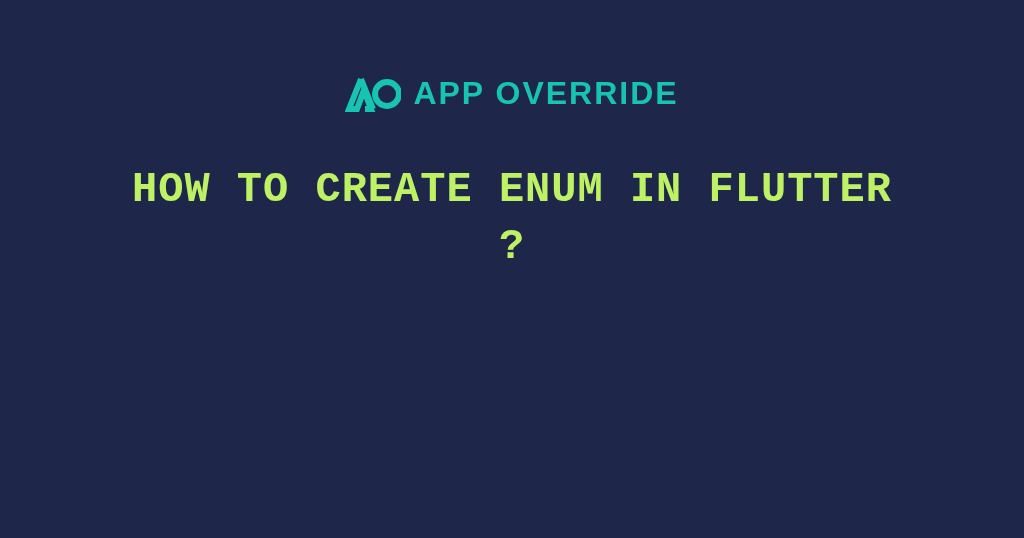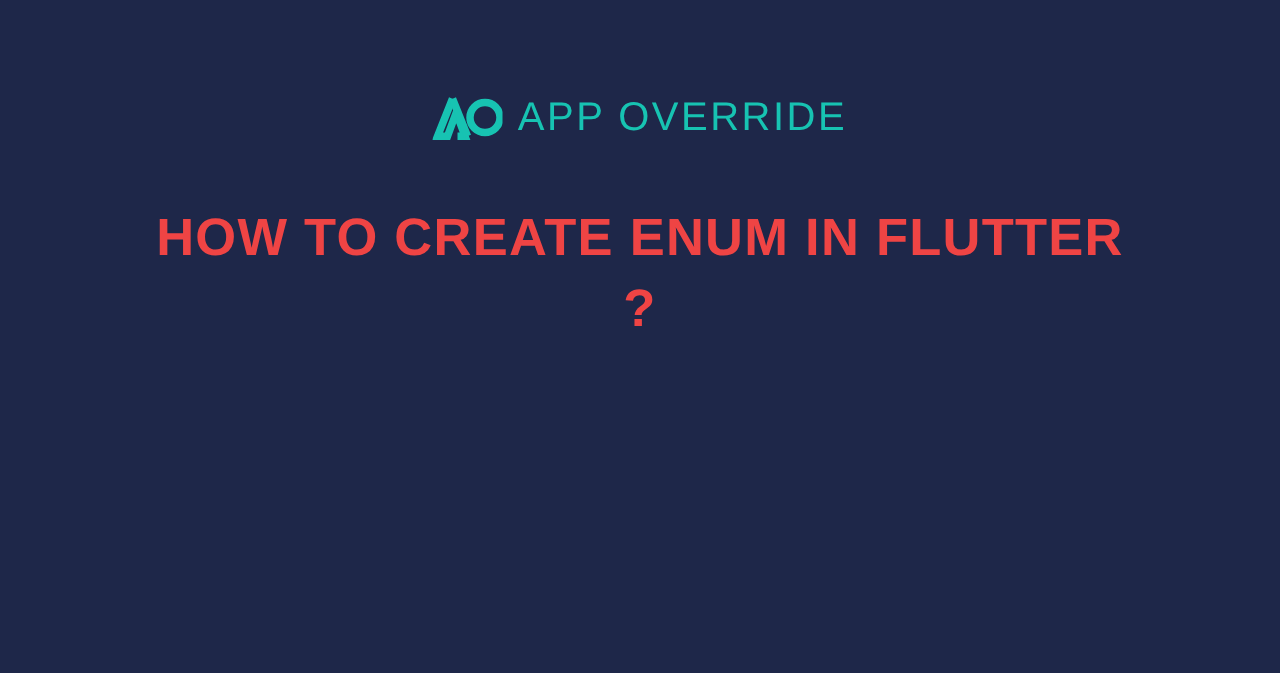--- a/index.html
+++ b/index.html
@@ -28,33 +28,34 @@
       margin-bottom: 50px;
     }
     
     .logo-mark {
       display: flex;
       align-items: center;
     }
     
     .logo-text {
       color: #17C3B2;
-      font-weight: 400;
+      font-weight: 700;
       font-size: 32px;
       letter-spacing: 2px;
     }
     
     .headline {
-      color: #ef4444;
+      color: #bef264;
       font-weight: 900;
       font-size: 42px;
       text-align: center;
       letter-spacing: 1px;
       line-height: 1.35;
       max-width: 800px;
+      font-family: Liberation Mono, monospace;
     }
   </style>
 </head>
 <body>
 
 <div class="logo-container">
   <span class="logo-mark">
     <svg width="56" height="36" viewBox="0 0 56 36" xmlns="http://www.w3.org/2000/svg">
       <path d="M 16 3 L 4 33 L 12 33 L 19 14 L 26 33 L 20 33 L 20 33" fill="none" stroke="#17C3B2" stroke-width="6" stroke-linecap="butt" stroke-linejoin="miter"></path>
       <path d="M 16 3 L 28 33" fill="none" stroke="#17C3B2" stroke-width="6"></path>

